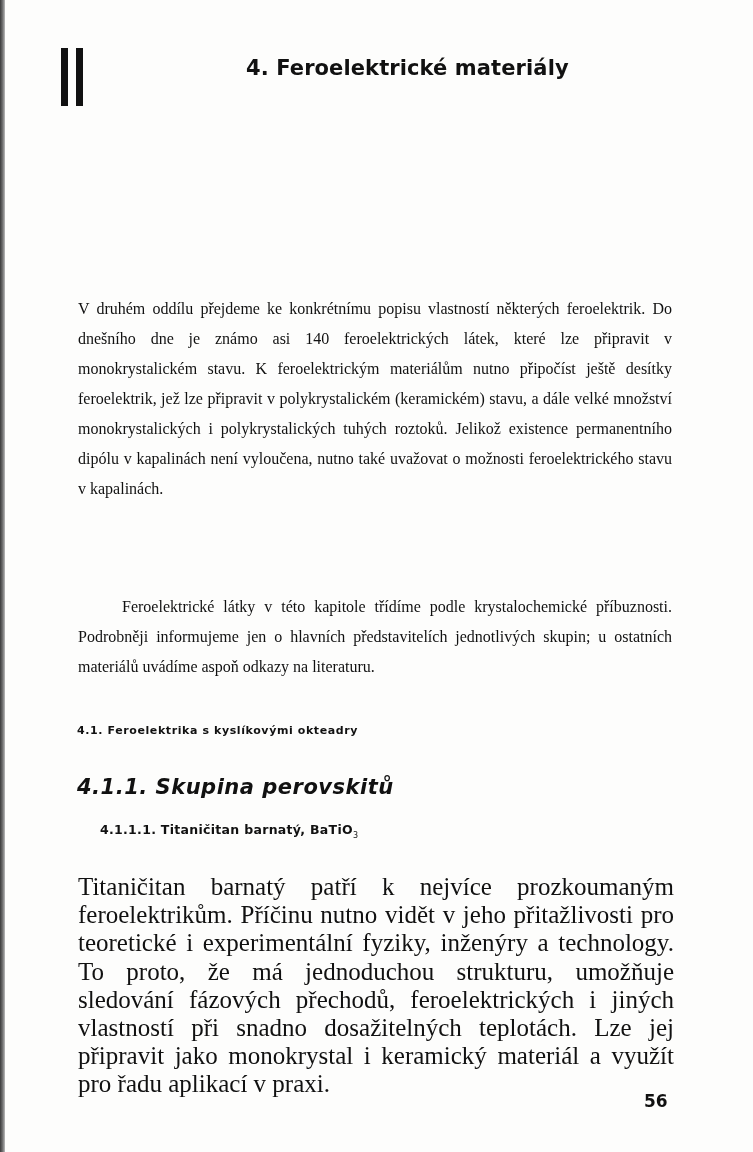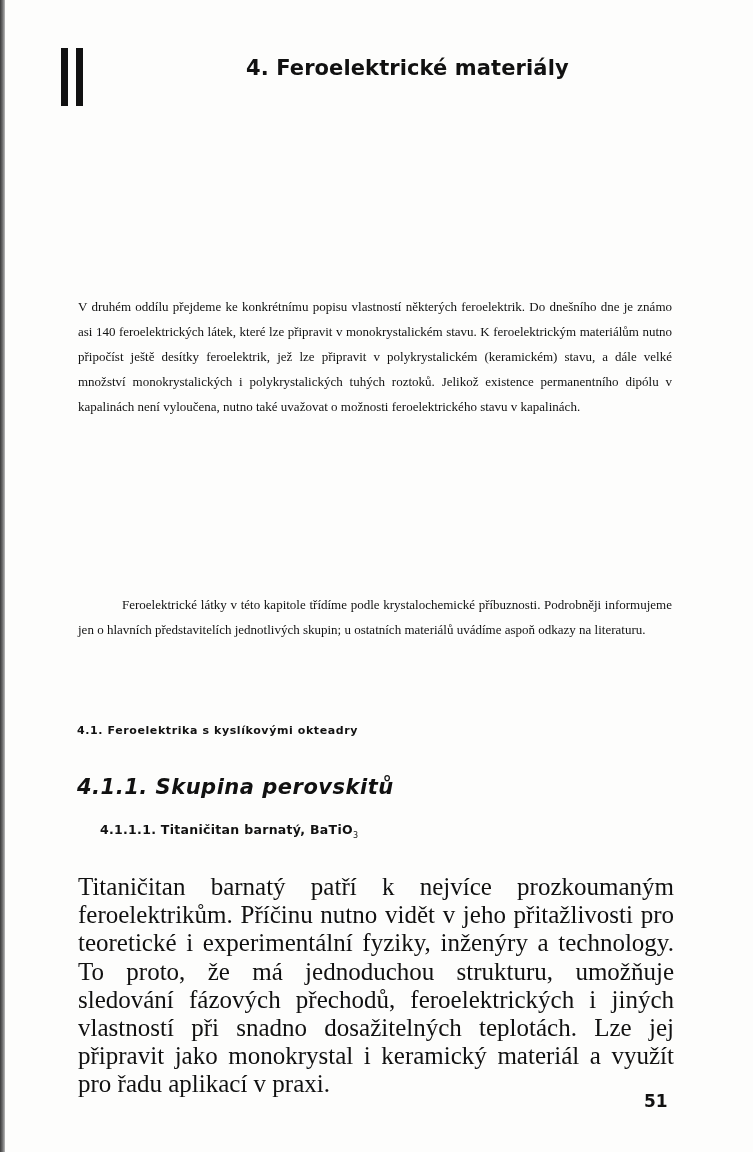--- a/index.html
+++ b/index.html
@@ -21,21 +21,21 @@
   }
   .part-mark .bar1 { left: 0; }
   .part-mark .bar2 { left: 15px; }
   .chapter-title {
     position: absolute; left: 246px; top: 56px;
     font-family: "DejaVu Sans", "Liberation Sans", sans-serif;
     font-weight: bold; font-size: 21px; letter-spacing: 0.1px; color: #111;
   }
   .body-text {
     position: absolute; left: 78px; width: 594px;
-    font-size: 13px; line-height: 25px; text-align: justify;
+    font-size: 16px; line-height: 30px; text-align: justify;
     margin: 0;
   }
   .body-text.indent { text-indent: 44px; margin-top: 44px; }
   #p1 { top: 294px; }
   #p2 { top: 548px; }
   #p3 { top: 873px; line-height: 28.2px; font-size: 25px; width: 596px; }
   .h2 {
     position: absolute; left: 77px; top: 724px;
     font-family: "DejaVu Sans", "Liberation Sans", sans-serif;
     font-weight: bold; font-size: 11px; letter-spacing: 0.6px;
@@ -71,13 +71,13 @@
 
 <p id="p1" class="body-text">V druhém oddílu přejdeme ke konkrétnímu popisu vlastností některých feroelektrik. Do dnešního dne je známo asi 140 feroelektrických látek, které lze připravit v monokrystalickém stavu. K feroelektrickým materiálům nutno připočíst ještě desítky feroelektrik, jež lze připravit v polykrystalickém (keramickém) stavu, a dále velké množství monokrystalických i polykrystalických tuhých roztoků. Jelikož existence permanentního dipólu v kapalinách není vyloučena, nutno také uvažovat o možnosti feroelektrického stavu v kapalinách.</p>
 <p id="p2" class="body-text indent">Feroelektrické látky v této kapitole třídíme podle krystalochemické příbuznosti. Podrobněji informujeme jen o hlavních představitelích jednotlivých skupin; u ostatních materiálů uvádíme aspoň odkazy na literaturu.</p>
 
 <div class="h2">4.1. Feroelektrika s kyslíkovými okteadry</div>
 <div class="h3">4.1.1. Skupina perovskitů</div>
 <div class="h4"><span>4.1.1.1. Titaničitan barnatý, BaTiO</span><sub>3</sub></div>
 
 <p id="p3" class="body-text">Titaničitan barnatý patří k nejvíce prozkoumaným feroelektrikům. Příčinu nutno vidět v jeho přitažlivosti pro teoretické i experimentální fyziky, inženýry a technology. To proto, že má jednoduchou strukturu, umožňuje sledování fázových přechodů, feroelektrických i jiných vlastností při snadno dosažitelných teplotách. Lze jej připravit jako monokrystal i keramický materiál a využít pro řadu aplikací v praxi.</p>
 
-<div class="page-number">51</div>
+<div class="page-number">56</div>
 
 </body></html>

